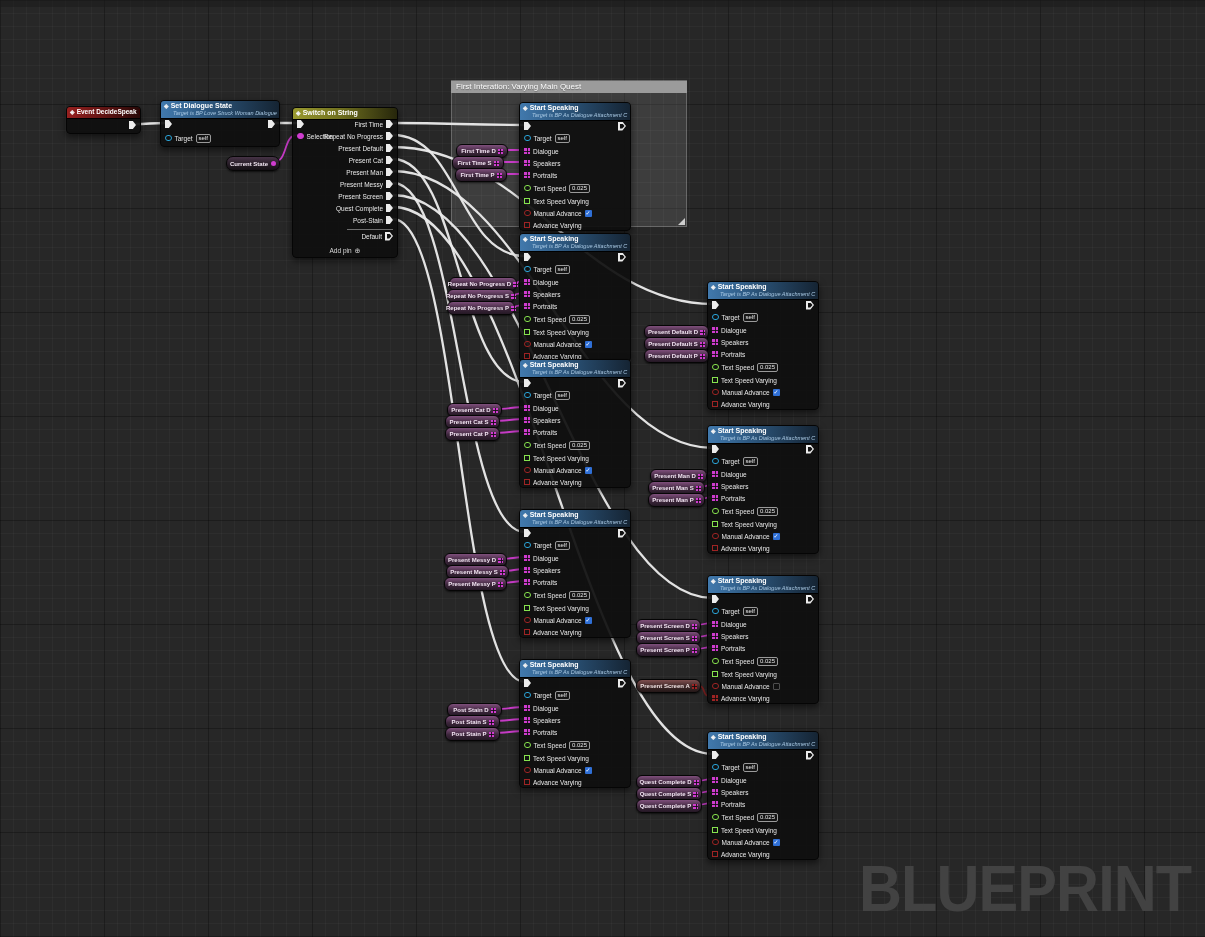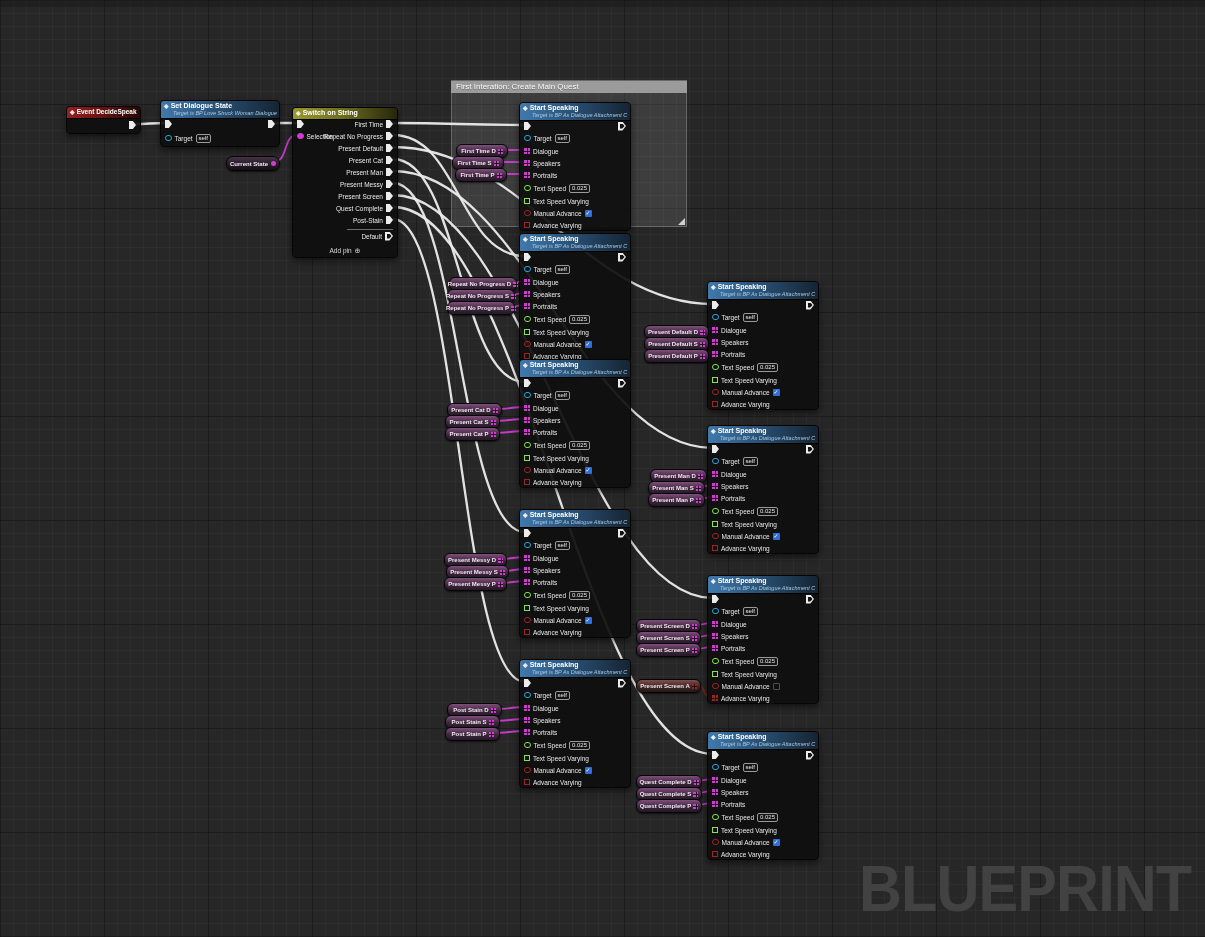--- a/index.html
+++ b/index.html
@@ -49,21 +49,21 @@
   .addpin .plus{font-size:7px;line-height:7px;color:#cfcfcf;}
   .cs-pill{position:absolute;z-index:3;height:13px;border-radius:7px;border:1px solid #060606;background:linear-gradient(180deg,#463346 0%,#241b24 60%,#151015 100%);display:flex;align-items:center;justify-content:center;gap:3px;font-size:6px;font-weight:bold;color:#f4e8f4;box-shadow:0 1px 2px rgba(0,0,0,.65);}
   .cs-dot{width:5px;height:5px;border-radius:50%;background:#cf3ccf;flex:none;}
 </style>
 </head>
 <body>
 
 <div id="canvas">
 
   <div id="comment" style="left: 451px; top: 80px; width: 236px; height: 147px;">
-    <div id="comment-hdr">First Interation: Create Main Quest</div>
+    <div id="comment-hdr">First Interation: Varying Main Quest</div>
     <div id="comment-resize"></div>
   </div>
 
   <svg id="wires" width="1205" height="937">
       <path d="M502,150 C512,150 515,150 525,150" stroke="#cf3ccf" stroke-width="1.8" fill="none" stroke-linecap="round" opacity="0.95"></path>
       <path d="M498,162 C508,162 515,162 525,162" stroke="#cf3ccf" stroke-width="1.8" fill="none" stroke-linecap="round" opacity="0.95"></path>
       <path d="M501,174 C511,174 515,174 525,174" stroke="#cf3ccf" stroke-width="1.8" fill="none" stroke-linecap="round" opacity="0.95"></path>
       <path d="M393,123 C459,123 459,125 525,125" stroke="#ececec" stroke-width="2.3" fill="none" stroke-linecap="round" opacity="0.95"></path>
       <path d="M511,283 C521,283 515,281 525,281" stroke="#cf3ccf" stroke-width="1.8" fill="none" stroke-linecap="round" opacity="0.95"></path>
       <path d="M509,295 C519,295 515,293 525,293" stroke="#cf3ccf" stroke-width="1.8" fill="none" stroke-linecap="round" opacity="0.95"></path>

